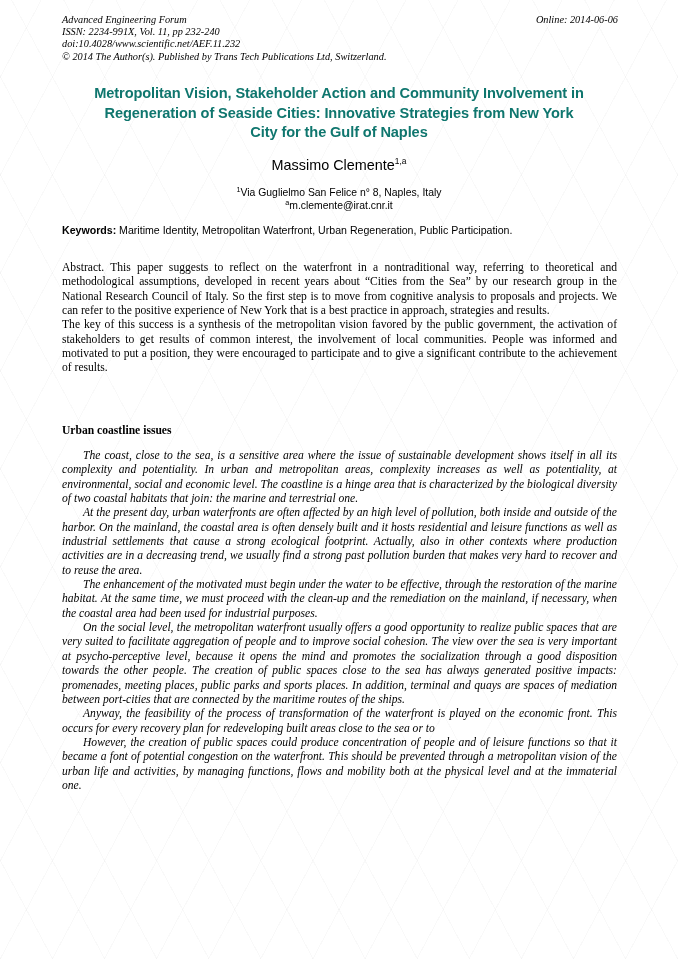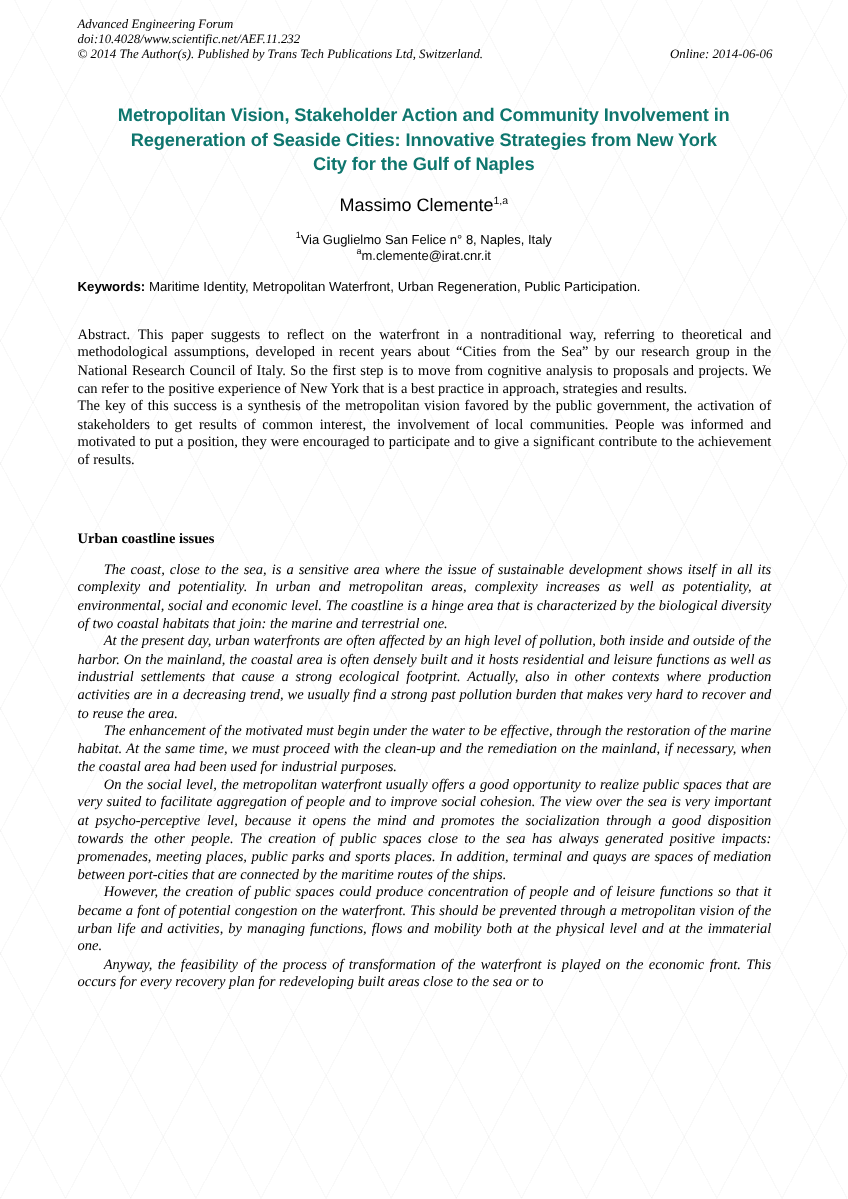--- a/index.html
+++ b/index.html
@@ -51,21 +51,21 @@
     right: 60px;
     font-family: "Liberation Serif", "DejaVu Serif", serif;
     font-style: italic;
     font-size: 10.3px;
     line-height: 12.2px;
     color: #000;
   }
   .masthead-row {
     display: flex;
     justify-content: space-between;
-    align-items: flex-end;
+    align-items: flex-start;
   }
   .masthead-left { text-align: left; }
   .masthead-right { text-align: right; white-space: nowrap; }
   .masthead-line { display: block; }
 
   
   .title-block {
     position: absolute;
     top: 84px;
     left: 58px;
@@ -180,20 +180,21 @@
 <div class="page">
 
   <div class="watermark"></div>
 
   <div class="content">
 
     <div class="masthead">
       <div class="masthead-row">
         <div class="masthead-left">
           <span class="masthead-line">Advanced Engineering Forum</span>
+          <span class="masthead-line">ISSN: 2234-991X, Vol. 11, pp 232-240</span>
           <span class="masthead-line">doi:10.4028/www.scientific.net/AEF.11.232</span>
           <span class="masthead-line">© 2014 The Author(s). Published by Trans Tech Publications Ltd, Switzerland.</span>
         </div>
         <div class="masthead-right">Online: 2014-06-06</div>
       </div>
     </div>
 
     <div class="title-block">
       <h1 class="paper-title">
         <span class="title-line">Metropolitan Vision, Stakeholder Action and Community Involvement in</span>
@@ -215,18 +216,18 @@
       <p>The key of this success is a synthesis of the metropolitan vision favored by the public government, the activation of stakeholders to get results of common interest, the involvement of local communities. People was informed and motivated to put a position, they were encouraged to participate and to give a significant contribute to the achievement of results.</p>
     </div>
 
     <div class="section-heading">Urban coastline issues</div>
 
     <div class="body-text">
       <p>The coast, close to the sea, is a sensitive area where the issue of sustainable development shows itself in all its complexity and potentiality. In urban and metropolitan areas, complexity increases as well as potentiality, at environmental, social and economic level. The coastline is a hinge area that is characterized by the biological diversity of two coastal habitats that join: the marine and terrestrial one.</p>
       <p>At the present day, urban waterfronts are often affected by an high level of pollution, both inside and outside of the harbor. On the mainland, the coastal area is often densely built and it hosts residential and leisure functions as well as industrial settlements that cause a strong ecological footprint. Actually, also in other contexts where production activities are in a decreasing trend, we usually find a strong past pollution burden that makes very hard to recover and to reuse the area.</p>
       <p>The enhancement of the motivated must begin under the water to be effective, through the restoration of the marine habitat. At the same time, we must proceed with the clean-up and the remediation on the mainland, if necessary, when the coastal area had been used for industrial purposes.</p>
       <p>On the social level, the metropolitan waterfront usually offers a good opportunity to realize public spaces that are very suited to facilitate aggregation of people and to improve social cohesion. The view over the sea is very important at psycho-perceptive level, because it opens the mind and promotes the socialization through a good disposition towards the other people. The creation of public spaces close to the sea has always generated positive impacts: promenades, meeting places, public parks and sports places. In addition, terminal and quays are spaces of mediation between port-cities that are connected by the maritime routes of the ships.</p>
+      <p>Anyway, the feasibility of the process of transformation of the waterfront is played on the economic front. This occurs for every recovery plan for redeveloping built areas close to the sea or to</p>
       <p>However, the creation of public spaces could produce concentration of people and of leisure functions so that it became a font of potential congestion on the waterfront. This should be prevented through a metropolitan vision of the urban life and activities, by managing functions, flows and mobility both at the physical level and at the immaterial one.</p>
-      <p>Anyway, the feasibility of the process of transformation of the waterfront is played on the economic front. This occurs for every recovery plan for redeveloping built areas close to the sea or to</p>
     </div>
 
   </div>
 </div>
 
 </body></html>

